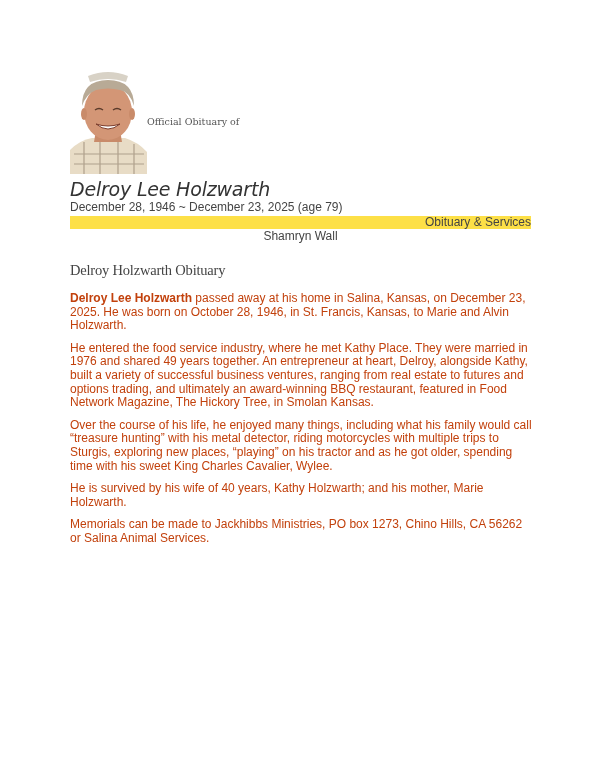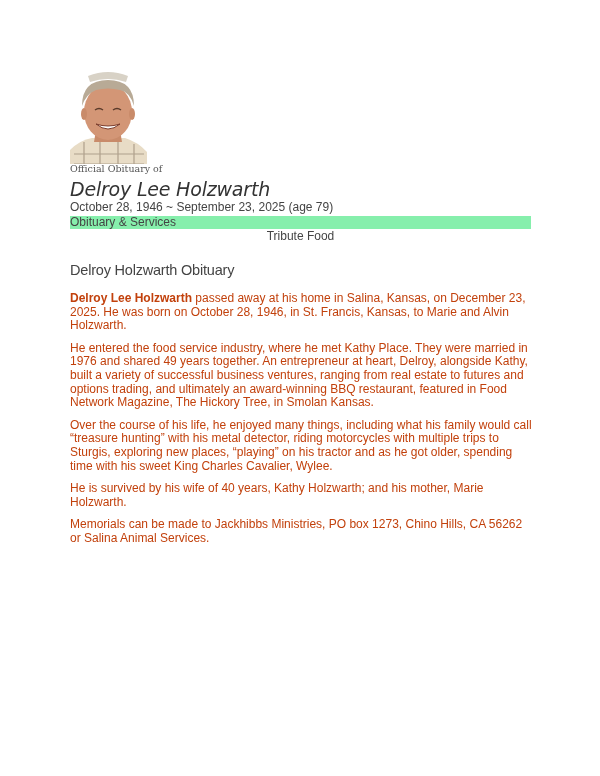--- a/index.html
+++ b/index.html
@@ -1,26 +1,26 @@
 <!DOCTYPE html>
 <html><head>
   <meta charset="utf-8">
   <style>
     html, body { margin: 0; padding: 0; background: #ffffff; }
     body { width: 600px; height: 776px; position: relative; overflow: hidden; font-family: "Liberation Sans", sans-serif; color: #222; }
     .page { position: absolute; left: 70px; top: 70px; width: 462px; }
-    .header-row { display: flex; align-items: flex-start; height: 104px; flex-direction: column; }
+    .header-row { display: flex; align-items: center; height: 104px; }
     .photo { width: 77px; height: 104px; position: relative; overflow: hidden; background: #f3ede4; }
     .photo svg { display: block; }
     .official { font-family: "DejaVu Serif", "Liberation Serif", serif; font-size: 9.5px; color: #555; line-height: 10px; margin-left: 0px; margin-bottom: 0px; }
     .name { font-family: "DejaVu Sans", sans-serif; font-style: italic; font-size: 19px; color: #333; margin-top: 3px; line-height: 24px; letter-spacing: -0.2px; }
     .dates { font-size: 12px; color: #444; line-height: 13px; margin-top: 0px; }
-    .tabbar { margin-top: 2px; background: #86efac; height: 13px; text-align: left; font-size: 12px; line-height: 13px; color: #444; width: 461px; }
+    .tabbar { margin-top: 2px; background: #fde047; height: 13px; text-align: right; font-size: 12px; line-height: 13px; color: #444; width: 461px; }
     .tab2 { text-align: center; font-size: 12px; line-height: 14px; color: #444; width: 461px; }
-    .section-title { font-family: Liberation Sans, sans-serif; font-size: 14.5px; color: #444; margin-top: 17px; line-height: 20px; font-weight: normal; letter-spacing: -0.2px; }
+    .section-title { font-family: Liberation Serif, serif; font-size: 14.5px; color: #444; margin-top: 17px; line-height: 20px; font-weight: normal; letter-spacing: -0.2px; }
     .body p { font-size: 12px; line-height: 13.6px; color: #c2410c; margin: 0 0 9px 0; width: 462px; }
     .body { margin-top: 9px; }
     .body b { font-weight: bold; }
   </style>
 </head>
 <body>
 
 <div class="page">
   <div class="header-row">
     <div class="photo">
@@ -43,24 +43,24 @@
         <path d="M26 54 Q38 64 50 54 Q38 58 26 54 Z" fill="#ffffff" stroke="#7a3b2a" stroke-width="1"></path>
 
         <ellipse cx="14" cy="44" rx="3" ry="6" fill="#c98b6a"></ellipse>
         <ellipse cx="62" cy="44" rx="3" ry="6" fill="#c98b6a"></ellipse>
       </svg>
     </div>
     <span class="official">Official Obituary of</span>
   </div>
 
   <div class="name">Delroy Lee Holzwarth</div>
-  <div class="dates">October 28, 1946 ~ September 23, 2025 (age 79)</div>
+  <div class="dates">December 28, 1946 ~ December 23, 2025 (age 79)</div>
 
   <div class="tabbar">Obituary &amp; Services</div>
-  <div class="tab2">Tribute Food</div>
+  <div class="tab2">Shamryn Wall</div>
 
   <h2 class="section-title">Delroy Holzwarth Obituary</h2>
 
   <div class="body">
     <p><b>Delroy Lee Holzwarth</b><span> passed away at his home in Salina, Kansas, on December 23, 2025. He was born on October 28, 1946, in St. Francis, Kansas, to Marie and Alvin Holzwarth.</span></p>
     <p>He entered the food service industry, where he met Kathy Place. They were married in 1976 and shared 49 years together. An entrepreneur at heart, Delroy, alongside Kathy, built a variety of successful business ventures, ranging from real estate to futures and options trading, and ultimately an award-winning BBQ restaurant, featured in Food Network Magazine, The Hickory Tree, in Smolan Kansas.</p>
     <p>Over the course of his life, he enjoyed many things, including what his family would call “treasure hunting” with his metal detector, riding motorcycles with multiple trips to Sturgis, exploring new places, “playing” on his tractor and as he got older, spending time with his sweet King Charles Cavalier, Wylee.</p>
     <p>He is survived by his wife of 40 years, Kathy Holzwarth; and his mother, Marie Holzwarth.</p>
     <p>Memorials can be made to Jackhibbs Ministries, PO box 1273, Chino Hills, CA 56262 or Salina Animal Services.</p>
   </div>

